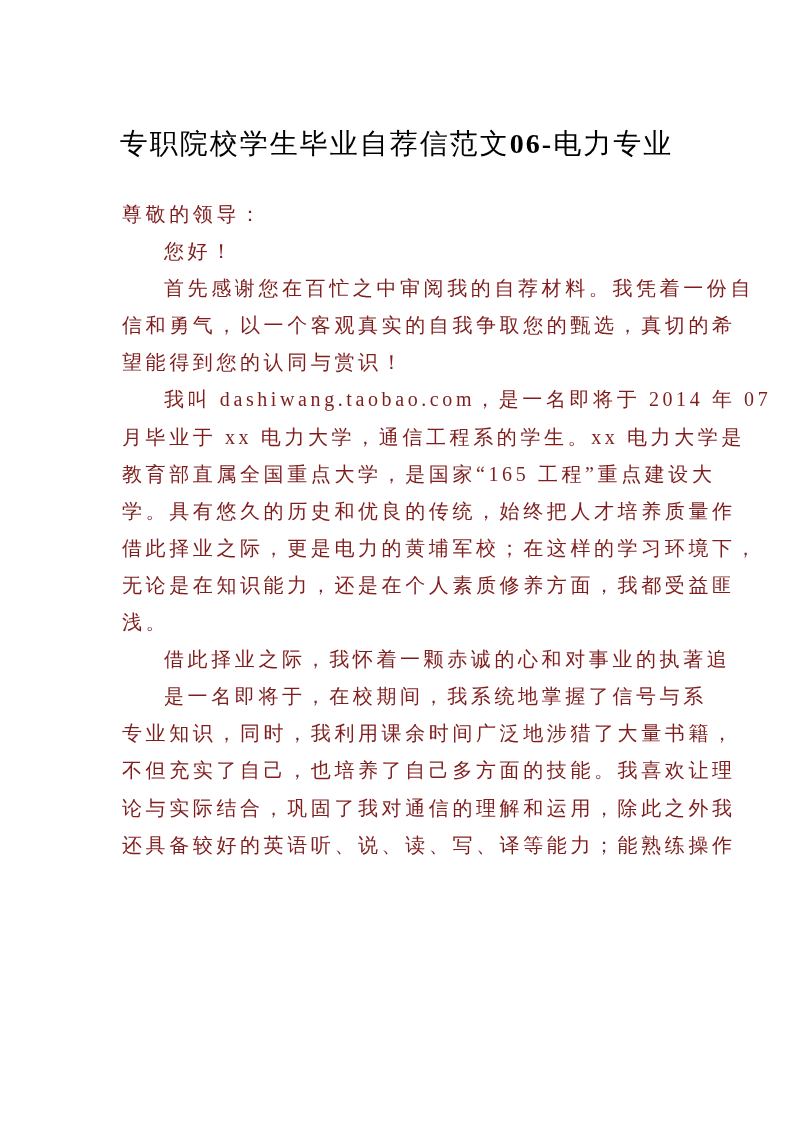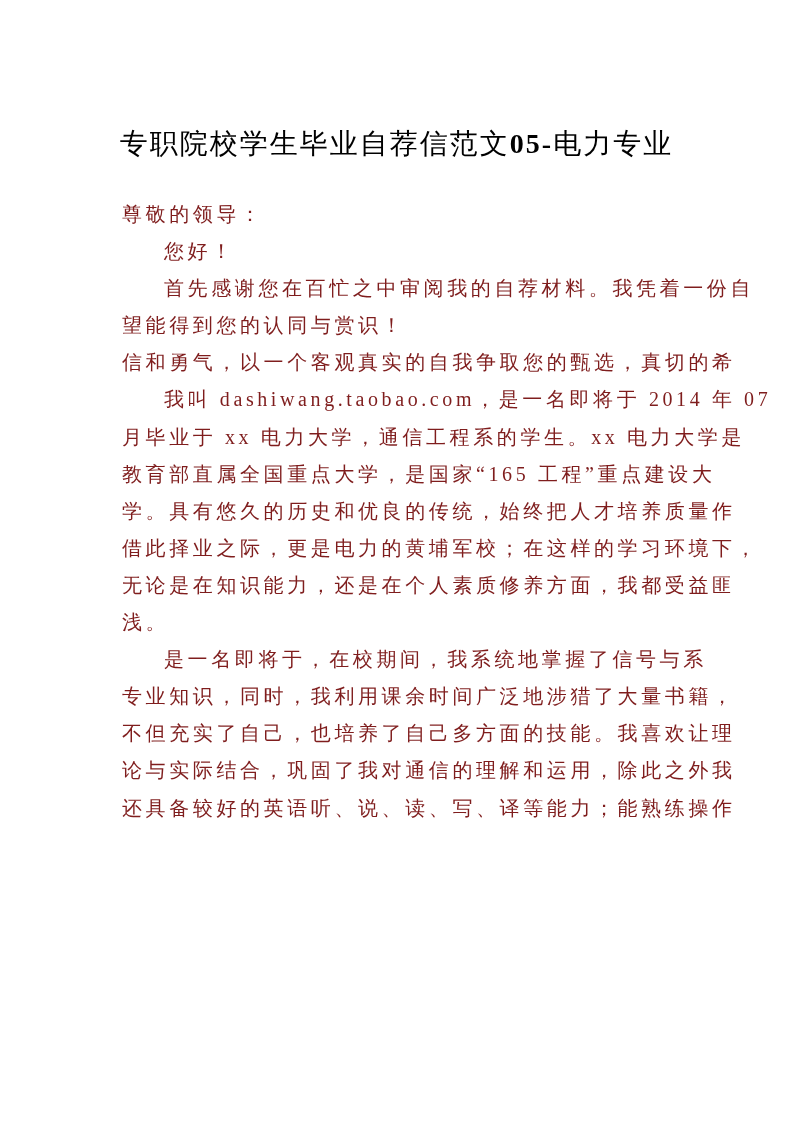--- a/index.html
+++ b/index.html
@@ -61,44 +61,45 @@
     }
     .line.indent {
       padding-left: 42px;
     }
   </style>
 </head>
 <body>
 
 <div class="page">
 
-  <div class="title"><span>专职院校学生毕业自荐信范文</span><span class="num">05-</span><span>电力专业</span></div>
+  <div class="title"><span>专职院校学生毕业自荐信范文</span><span class="num">06-</span><span>电力专业</span></div>
 
   <div class="body">
 
     <div class="line last">尊敬的领导：</div>
     <div class="line last indent">您好！</div>
 
     <div>
       <div class="line indent">首先感谢您在百忙之中审阅我的自荐材料。我凭着一份自</div>
+      <div class="line">信和勇气，以一个客观真实的自我争取您的甄选，真切的希</div>
       <div class="line last">望能得到您的认同与赏识！</div>
-      <div class="line">信和勇气，以一个客观真实的自我争取您的甄选，真切的希</div>
     </div>
 
     <div>
       <div class="line indent">我叫 dashiwang.taobao.com，是一名即将于 2014 年 07</div>
       <div class="line">月毕业于 xx 电力大学，通信工程系的学生。xx 电力大学是</div>
       <div class="line">教育部直属全国重点大学，是国家“165 工程”重点建设大</div>
       <div class="line">学。具有悠久的历史和优良的传统，始终把人才培养质量作</div>
       <div class="line">借此择业之际，更是电力的黄埔军校；在这样的学习环境下，</div>
       <div class="line">无论是在知识能力，还是在个人素质修养方面，我都受益匪</div>
       <div class="line last">浅。</div>
     </div>
 
     <div>
+      <div class="line indent">借此择业之际，我怀着一颗赤诚的心和对事业的执著追</div>
     </div>
 
     <div>
       <div class="line indent">是一名即将于，在校期间，我系统地掌握了信号与系</div>
       <div class="line">专业知识，同时，我利用课余时间广泛地涉猎了大量书籍，</div>
       <div class="line">不但充实了自己，也培养了自己多方面的技能。我喜欢让理</div>
       <div class="line">论与实际结合，巩固了我对通信的理解和运用，除此之外我</div>
       <div class="line">还具备较好的英语听、说、读、写、译等能力；能熟练操作</div>
     </div>
 

